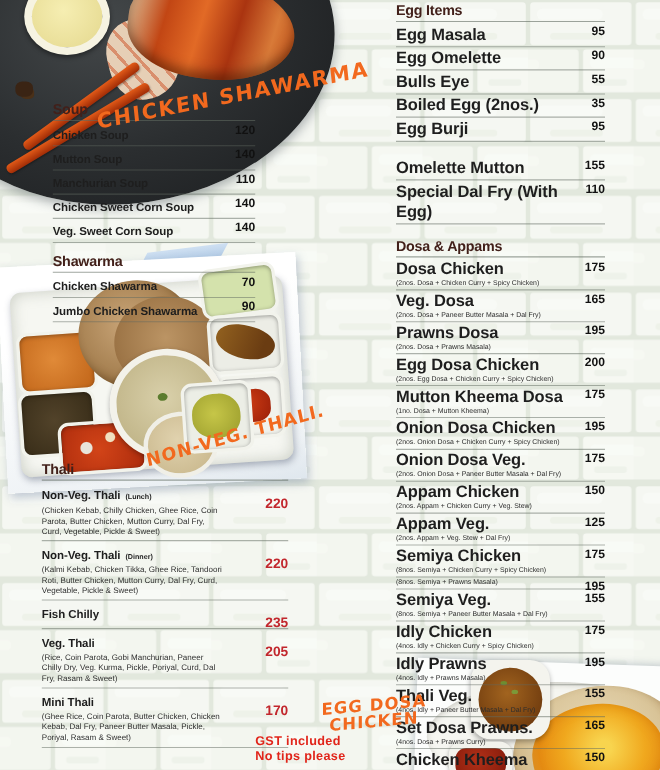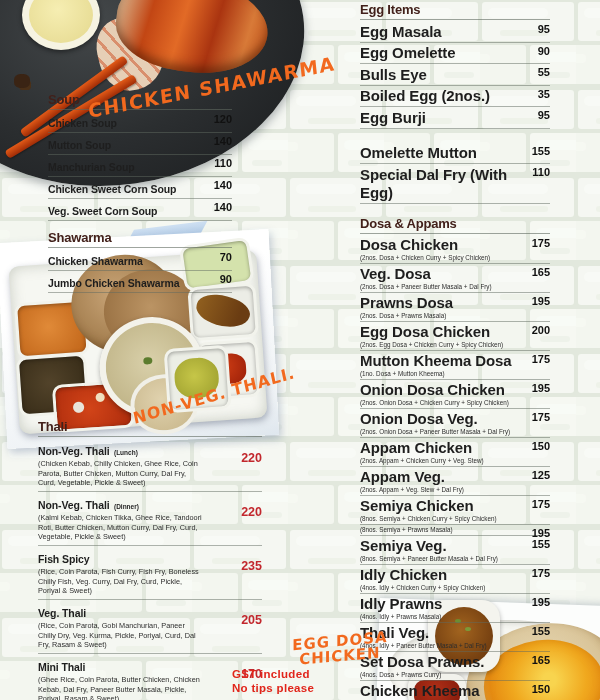--- a/index.html
+++ b/index.html
@@ -261,22 +261,21 @@
           <div class="m-line1"><span class="m-name">Non-Veg. Thali</span> <span class="m-suffix">(Lunch)</span></div>
           <div class="m-desc">(Chicken Kebab, Chilly Chicken, Ghee Rice, Coin Parota, Butter Chicken, Mutton Curry, Dal Fry, Curd, Vegetable, Pickle &amp; Sweet)</div>
           <span class="m-price">220</span>
         </div>
         <div class="m-row">
           <div class="m-line1"><span class="m-name">Non-Veg. Thali</span> <span class="m-suffix">(Dinner)</span></div>
           <div class="m-desc">(Kalmi Kebab, Chicken Tikka, Ghee Rice, Tandoori Roti, Butter Chicken, Mutton Curry, Dal Fry, Curd, Vegetable, Pickle &amp; Sweet)</div>
           <span class="m-price">220</span>
         </div>
         <div class="m-row">
-          <div class="m-line1"><span class="m-name">Fish Spicy</span></div>
-          <div class="m-desc">(Rice, Coin Parota, Fish Curry, Fish Fry, Boneless Chilly Fish, Veg. Curry, Dal Fry, Curd, Pickle, Poriyal &amp; Sweet)</div>
+          <div class="m-line1"><span class="m-name">Fish Chilly</span></div>
           <span class="m-price">235</span>
         </div>
         <div class="m-row">
           <div class="m-line1"><span class="m-name">Veg. Thali</span></div>
           <div class="m-desc">(Rice, Coin Parota, Gobi Manchurian, Paneer Chilly Dry, Veg. Kurma, Pickle, Poriyal, Curd, Dal Fry, Rasam &amp; Sweet)</div>
           <span class="m-price">205</span>
         </div>
         <div class="m-row">
           <div class="m-line1"><span class="m-name">Mini Thali</span></div>
           <div class="m-desc">(Ghee Rice, Coin Parota, Butter Chicken, Chicken Kebab, Dal Fry, Paneer Butter Masala, Pickle, Poriyal, Rasam &amp; Sweet)</div>

